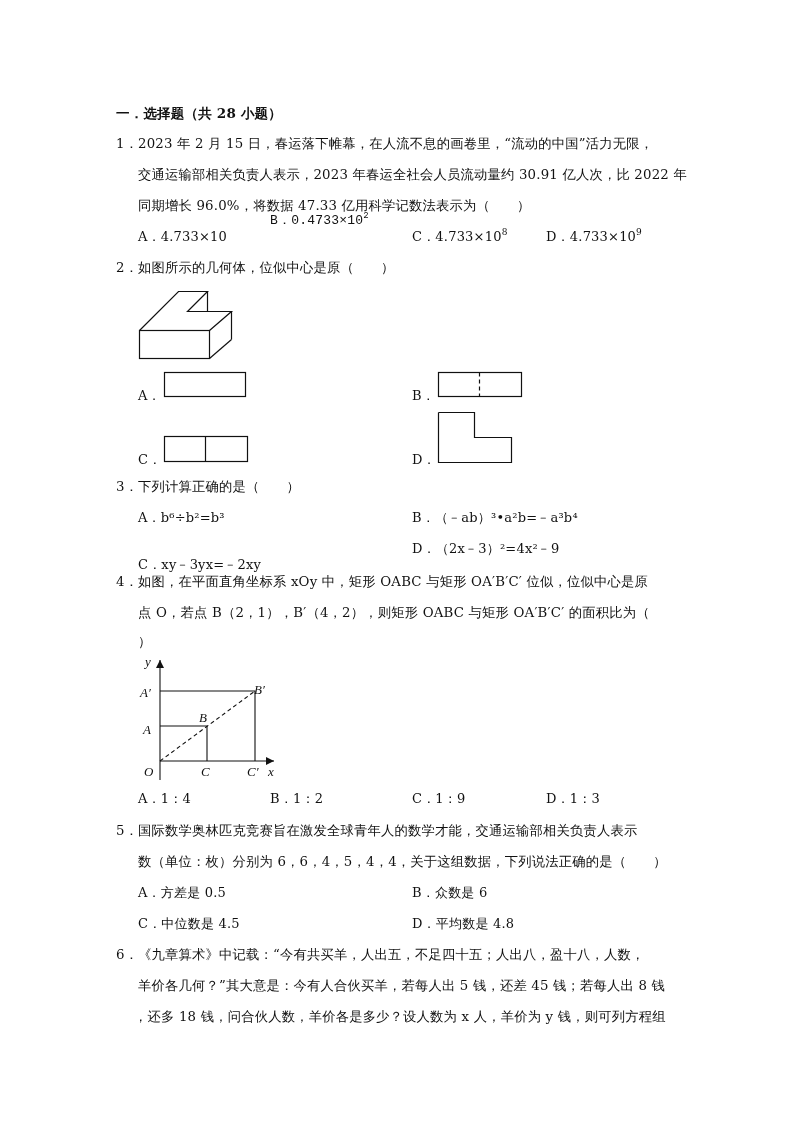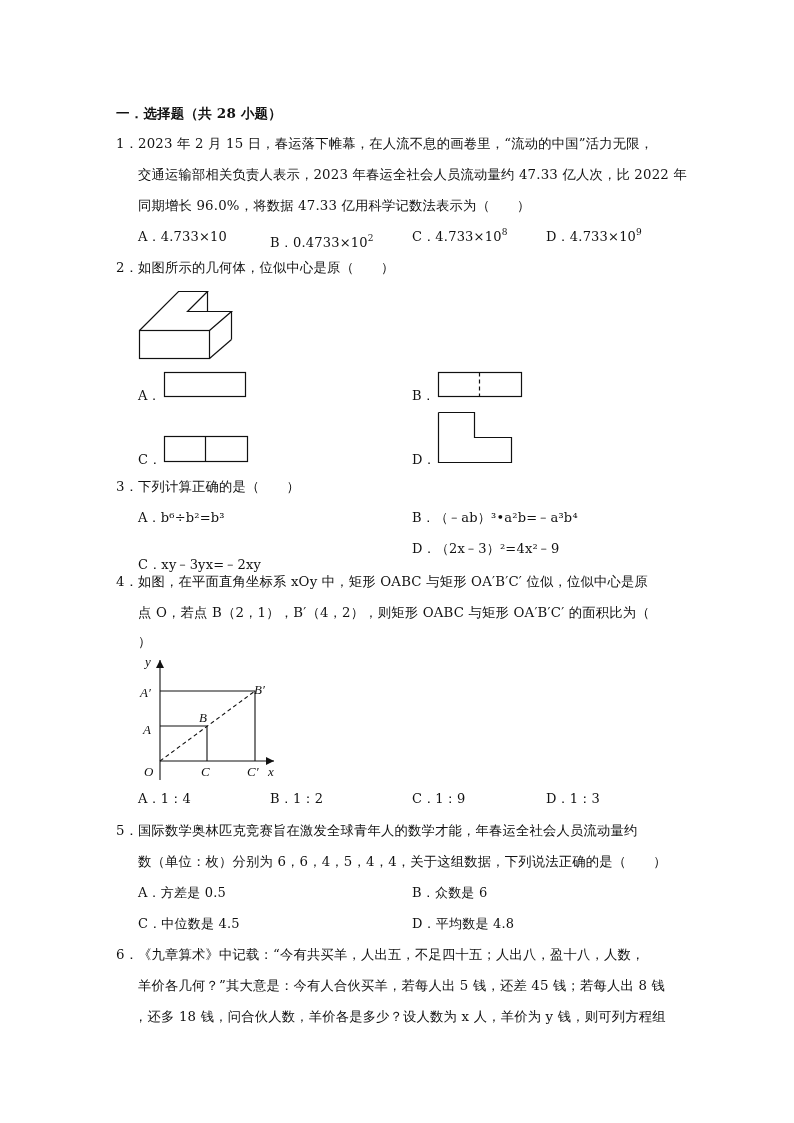--- a/index.html
+++ b/index.html
@@ -14,27 +14,27 @@
   svg text { font-family: "Liberation Serif", serif; font-style: italic; font-size: 13px; fill: #111; }
 </style>
 </head>
 <body>
 
 <div class="abs txt section-title" style="left:116px;top:105px;">一．选择题（共 28 小题）</div>
 
 <div>
   <div class="abs txt" style="left:116px;top:136px;">1．</div>
   <div class="abs txt" style="left:138px;top:136px;">2023 年 2 月 15 日，春运落下帷幕，在人流不息的画卷里，“流动的中国”活力无限，</div>
-  <div class="abs txt" style="left:138px;top:167px;">交通运输部相关负责人表示，2023 年春运全社会人员流动量约 47.33 亿人次，比 2022 年</div>
+  <div class="abs txt" style="left:138px;top:167px;">交通运输部相关负责人表示，2023 年春运全社会人员流动量约 30.91 亿人次，比 2022 年</div>
   <div class="abs txt" style="left:138px;top:198px;">同期增长 96.0%，将数据 47.33 亿用科学记数法表示为（　　）</div>
 
   <div class="abs txt opt" style="left:138px;top:229px;">
     <span>A．</span><span>4.733×10</span>
   </div>
-  <div class="abs txt opt" style="left:270px;top:235px;">
+  <div class="abs txt opt" style="left:270px;top:213px;font-family:Liberation Mono, monospace;">
     <span>B．</span><span>0.4733×10</span><sup>2</sup>
   </div>
   <div class="abs txt opt" style="left:412px;top:229px;">
     <span>C．</span><span>4.733×10</span><sup>8</sup>
   </div>
   <div class="abs txt opt" style="left:546px;top:229px;">
     <span>D．</span><span>4.733×10</span><sup>9</sup>
   </div>
 </div>
 
@@ -145,21 +145,21 @@
   <div class="abs txt opt" style="left:412px;top:791px;">
     <span>C．</span><span>1：9</span>
   </div>
   <div class="abs txt opt" style="left:546px;top:791px;">
     <span>D．</span><span>1：3</span>
   </div>
 </div>
 
 <div>
   <div class="abs txt" style="left:116px;top:823px;">5．</div>
-  <div class="abs txt" style="left:138px;top:823px;">国际数学奥林匹克竞赛旨在激发全球青年人的数学才能，年春运全社会人员流动量约</div>
+  <div class="abs txt" style="left:138px;top:823px;">国际数学奥林匹克竞赛旨在激发全球青年人的数学才能，交通运输部相关负责人表示</div>
   <div class="abs txt" style="left:138px;top:854px;">数（单位：枚）分别为 6，6，4，5，4，4，关于这组数据，下列说法正确的是（　　）</div>
 
   <div class="abs txt opt" style="left:138px;top:885px;">
     <span>A．</span><span>方差是 0.5</span>
   </div>
   <div class="abs txt opt" style="left:412px;top:885px;">
     <span>B．</span><span>众数是 6</span>
   </div>
   <div class="abs txt opt" style="left:138px;top:916px;">
     <span>C．</span><span>中位数是 4.5</span>

